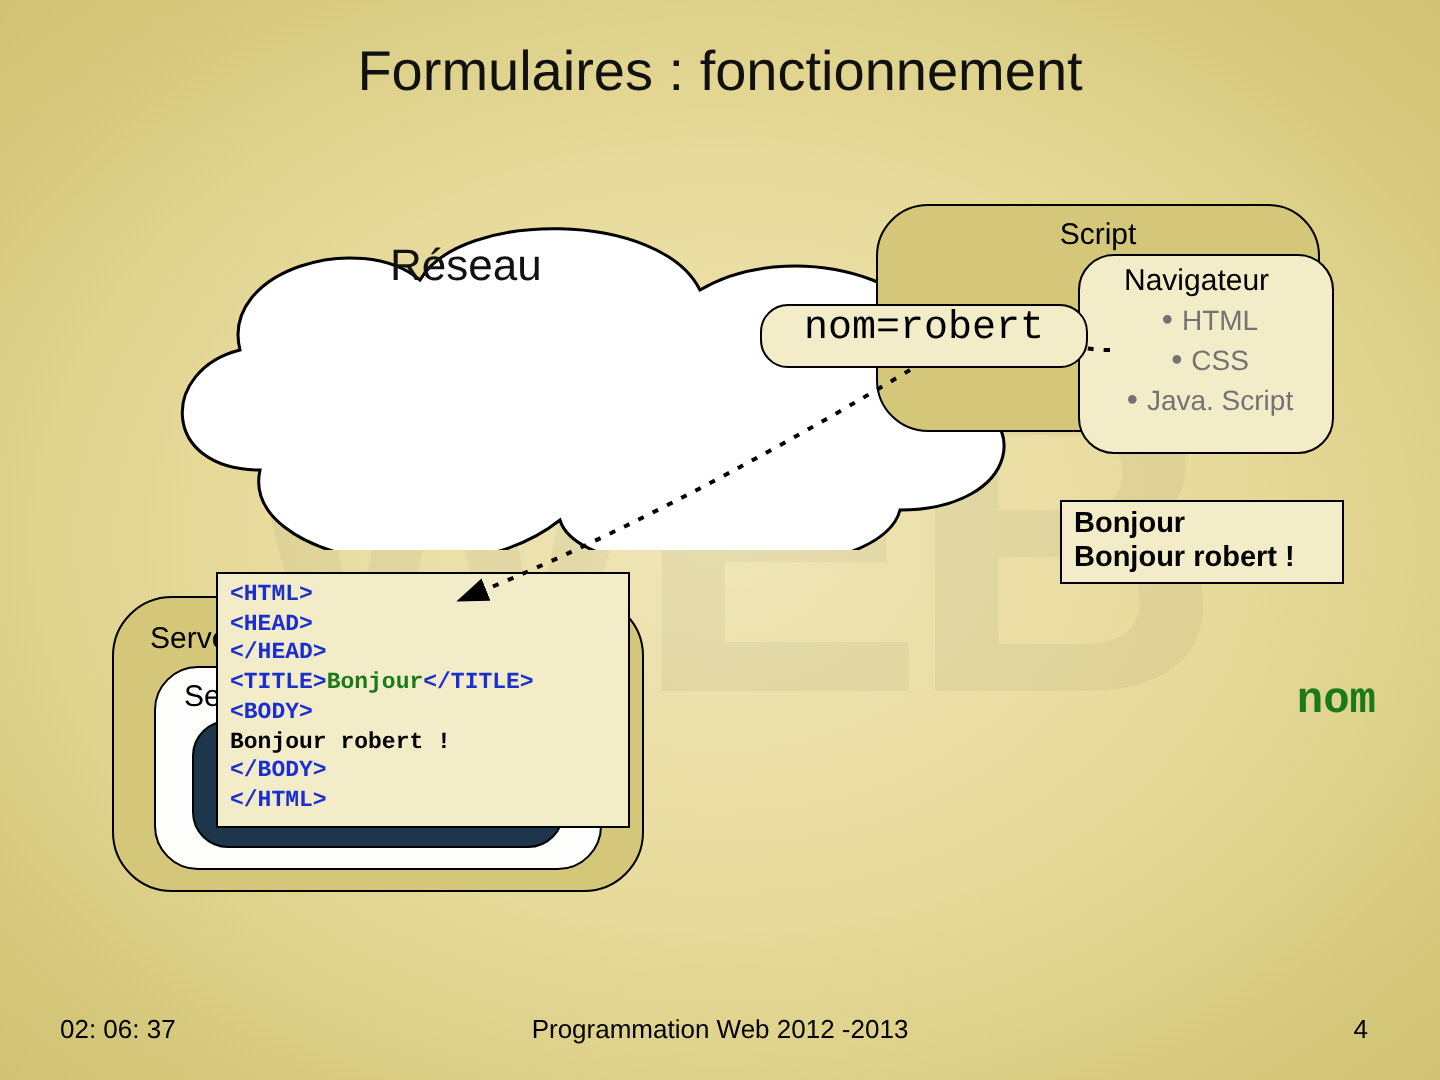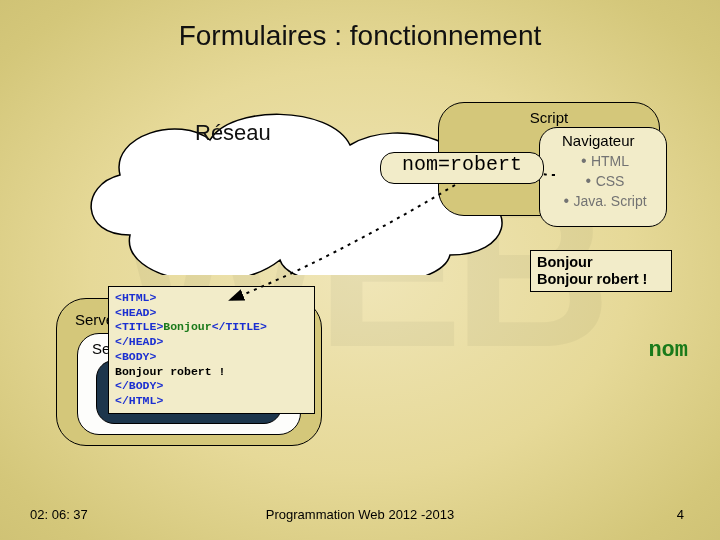--- a/index.html
+++ b/index.html
@@ -298,22 +298,22 @@
     <div class="server-big-label">Serve</div>
     <div class="server-mid">
       <div class="server-mid-label">Ser</div>
       <div class="server-inner"></div>
     </div>
   </div>
 
   <div class="code-box">
     <div class="line"><span class="kw">&lt;HTML&gt;</span></div>
     <div class="line"><span class="kw">&lt;HEAD&gt;</span></div>
+    <div class="line"><span class="kw">&lt;/HEAD&gt;</span></div>
     <div class="line"><span class="kw">&lt;TITLE&gt;</span><span class="txt">Bonjour</span><span class="kw">&lt;/TITLE&gt;</span></div>
-    <div class="line"><span class="kw">&lt;/HEAD&gt;</span></div>
     <div class="line"><span class="kw">&lt;BODY&gt;</span></div>
     <div class="line"><span>Bonjour robert !</span></div>
     <div class="line"><span class="kw">&lt;/BODY&gt;</span></div>
     <div class="line"><span class="kw">&lt;/HTML&gt;</span></div>
   </div>
 
   <div class="nom-label">nom</div>
 
   <svg class="arrow-svg">
     <defs>

